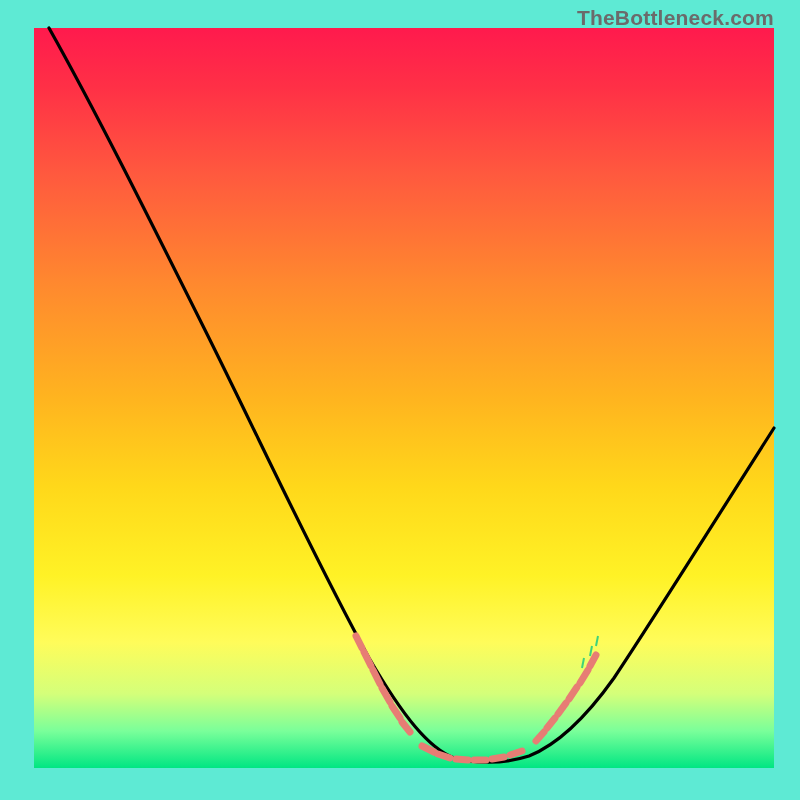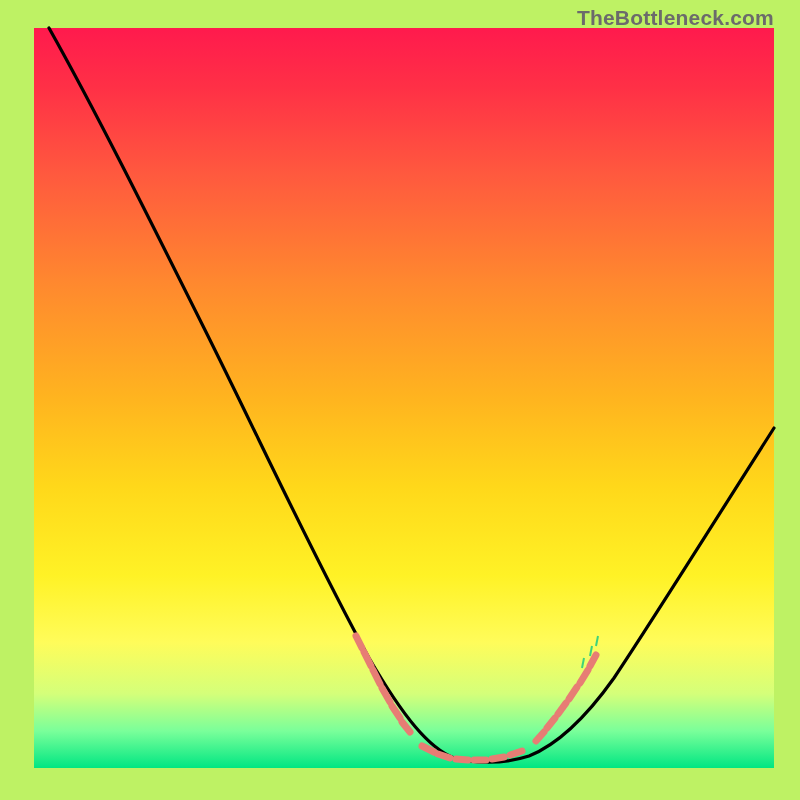--- a/index.html
+++ b/index.html
@@ -10,21 +10,21 @@
     background: #000;
     overflow: hidden;
     font-family: Arial, Helvetica, sans-serif;
   }
   .frame {
     position: absolute;
     top: 0;
     left: 0;
     width: 800px;
     height: 800px;
-    background: #bef264;
+    background: #5eead4;
   }
   .plot-bg {
     position: absolute;
     left: 34px;
     top: 28px;
     width: 740px;
     height: 740px;
     background: linear-gradient(
       to bottom,
       #ff1a4d 0%,

